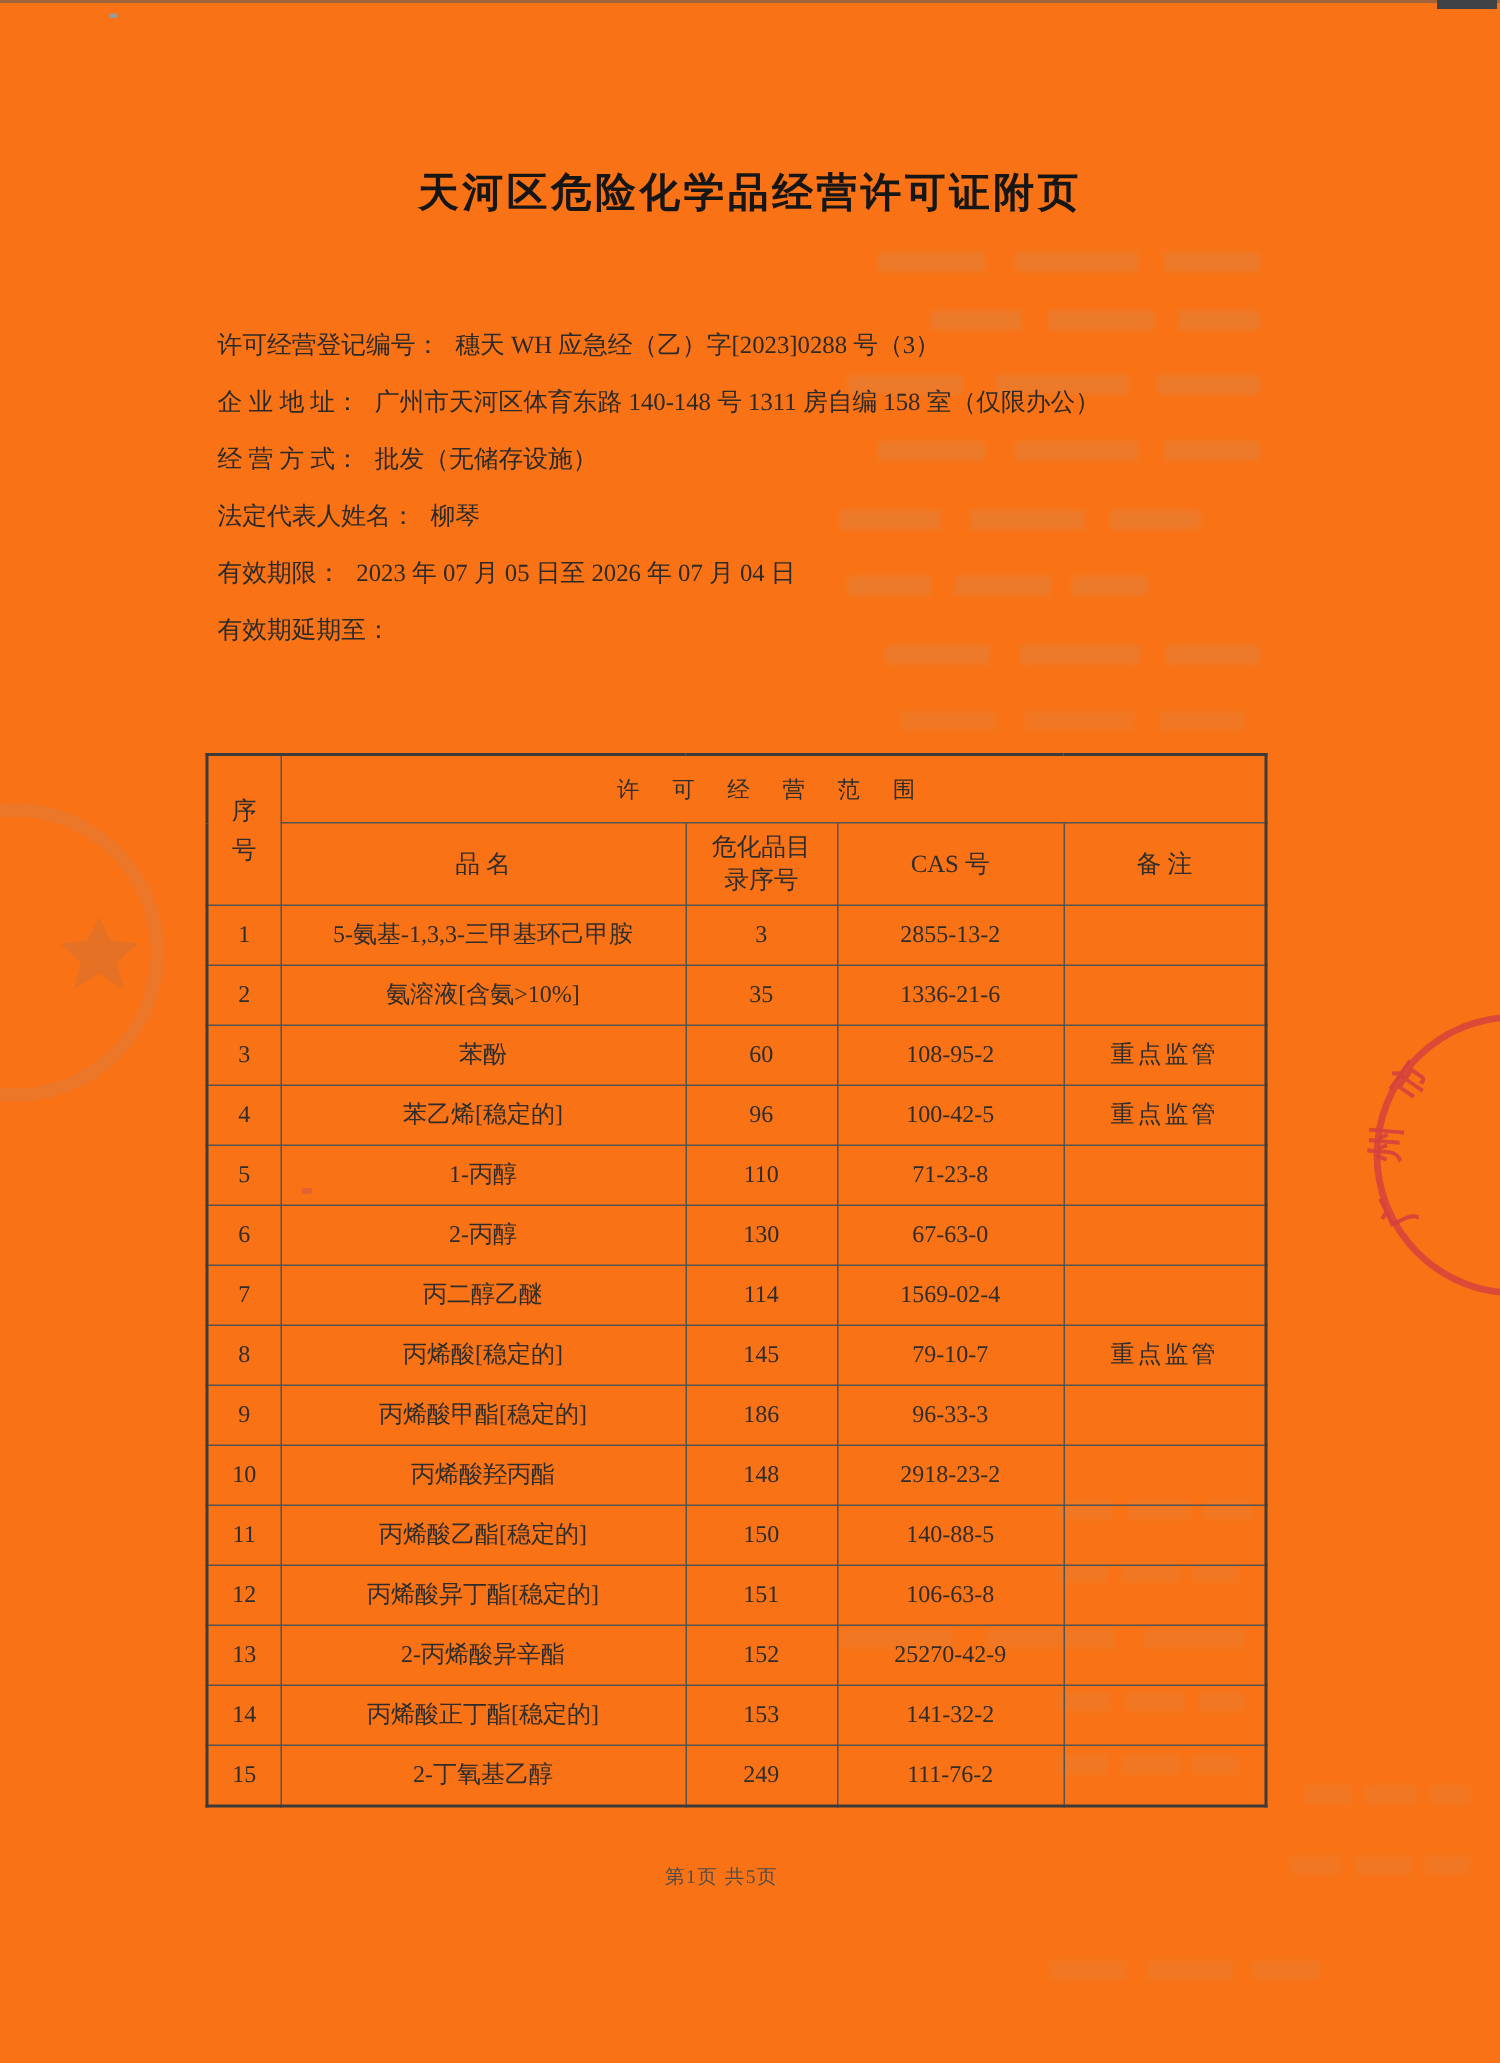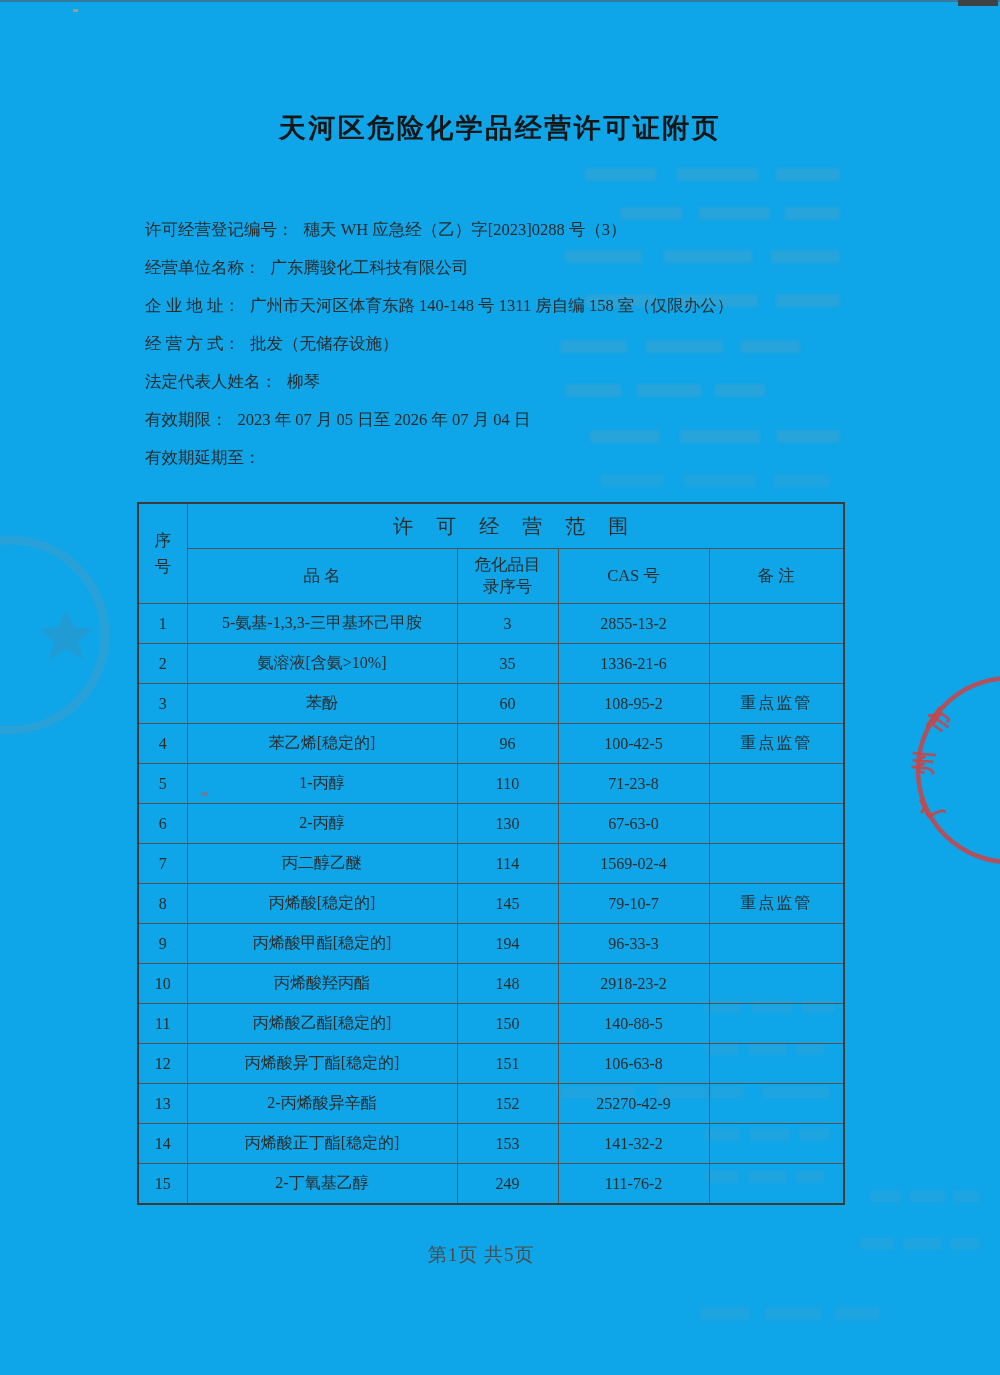--- a/index.html
+++ b/index.html
@@ -1,18 +1,18 @@
 <!DOCTYPE html>
 <html><head>
 <meta charset="utf-8">
 <style>
   html,body{margin:0;padding:0;background:#fbfaf8;}
   .page{
     position:relative;width:1000px;height:1375px;overflow:hidden;
-    background:#0ea5e9;
+    background:#f97316;
     font-family:"Liberation Serif","DejaVu Serif",serif;
     color:#2e2d2b;
   }
   
   .top-line{position:absolute;top:0;left:0;width:100%;height:2px;background:#55585c;opacity:.55;}
   .top-corner{position:absolute;top:0;right:2px;width:40px;height:6px;background:#3e4247;}
   .top-speck{position:absolute;top:9px;left:73px;width:5px;height:3px;background:#9a9a96;}
   .red-speck{position:absolute;left:201px;top:792px;width:7px;height:4px;background:#c9524d;opacity:.5;border-radius:2px;}
 
   .title{
@@ -28,30 +28,30 @@
     position:absolute;left:137px;top:502px;width:706px;
     border-collapse:collapse;table-layout:fixed;
     border:2px solid #3c3b39;
     font-size:16px;
   }
   table.license th,table.license td{
     border:1px solid #55534f;
     text-align:center;vertical-align:middle;
     font-weight:400;padding:0 2px;overflow:hidden;
   }
-  .th-scope{height:44px;letter-spacing:9px;font-size:20px;}
+  .th-scope{height:44px;letter-spacing:9px;font-size:15px;}
   .th-seq{white-space:pre-line;line-height:26px;font-size:16.5px;}
   .row2 th{height:54px;font-size:16.5px;}
   .th-catalog{white-space:pre-line;line-height:22px;}
   table.license td{height:39px;}
   td.cell-remark{letter-spacing:2px;}
 
   .footer{
     position:absolute;top:1242px;left:0;width:962px;text-align:center;
-    font-size:19px;color:#4d4c4a;letter-spacing:1px;
+    font-size:13px;color:#4d4c4a;letter-spacing:1px;
   }
 
   .seal-right{position:absolute;left:900px;top:660px;width:200px;height:220px;}
   .seal-left{position:absolute;left:-95px;top:530px;width:210px;height:210px;opacity:.55;}
   .seal-char{font-size:24px;font-weight:700;font-family:"Liberation Serif","DejaVu Serif",serif;}
 
   .ghosts{position:absolute;inset:0;pointer-events:none;}
   .ghost{
     position:absolute;border-radius:3px;filter:blur(1.6px);
     background:linear-gradient(90deg,#a99f93 0 28%,transparent 28% 36%,#a99f93 36% 68%,transparent 68% 75%,#a99f93 75% 100%);
@@ -97,23 +97,20 @@
     <div class="ghost soft" style="left:700px;top:1307px;width:180px;"></div>
   </div>
 
   <h1 class="title">天河区危险化学品经营许可证附页</h1>
 
   <div class="info-block">
     <div class="info-line">
       <span class="info-label">许可经营登记编号：</span><span class="info-value">穗天 WH 应急经（乙）字[2023]0288 号（3）</span>
     </div>
 
-    <div class="info-line">
-      <span class="info-label">经营单位名称：</span><span class="info-value">广东腾骏化工科技有限公司</span>
-    </div>
 
     <div class="info-line">
       <span class="info-label">企 业 地 址：</span><span class="info-value">广州市天河区体育东路 140-148 号 1311 房自编 158 室（仅限办公）</span>
     </div>
 
     <div class="info-line">
       <span class="info-label">经 营 方 式：</span><span class="info-value">批发（无储存设施）</span>
     </div>
 
     <div class="info-line">
@@ -212,21 +209,21 @@
       <td>8</td>
       <td>丙烯酸[稳定的]</td>
       <td>145</td>
       <td>79-10-7</td>
       <td class="cell-remark">重点监管</td>
     </tr>
 
     <tr>
       <td>9</td>
       <td>丙烯酸甲酯[稳定的]</td>
-      <td>194</td>
+      <td>186</td>
       <td>96-33-3</td>
       <td class="cell-remark"></td>
     </tr>
 
     <tr>
       <td>10</td>
       <td>丙烯酸羟丙酯</td>
       <td>148</td>
       <td>2918-23-2</td>
       <td class="cell-remark"></td>

